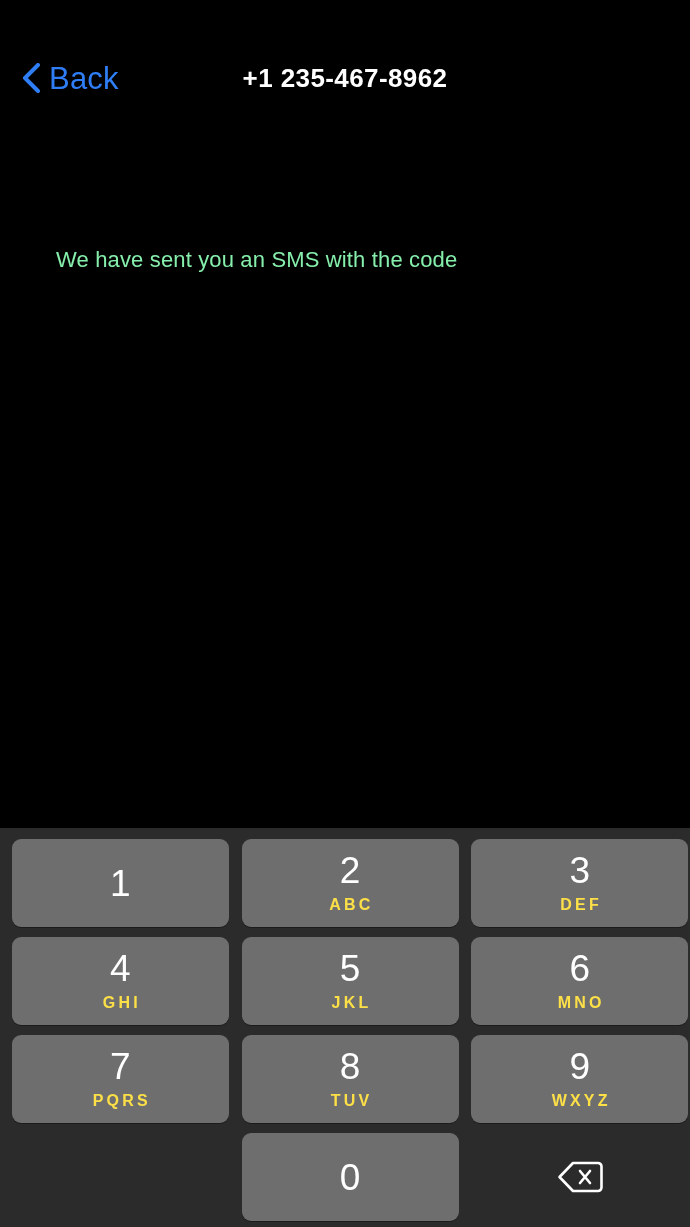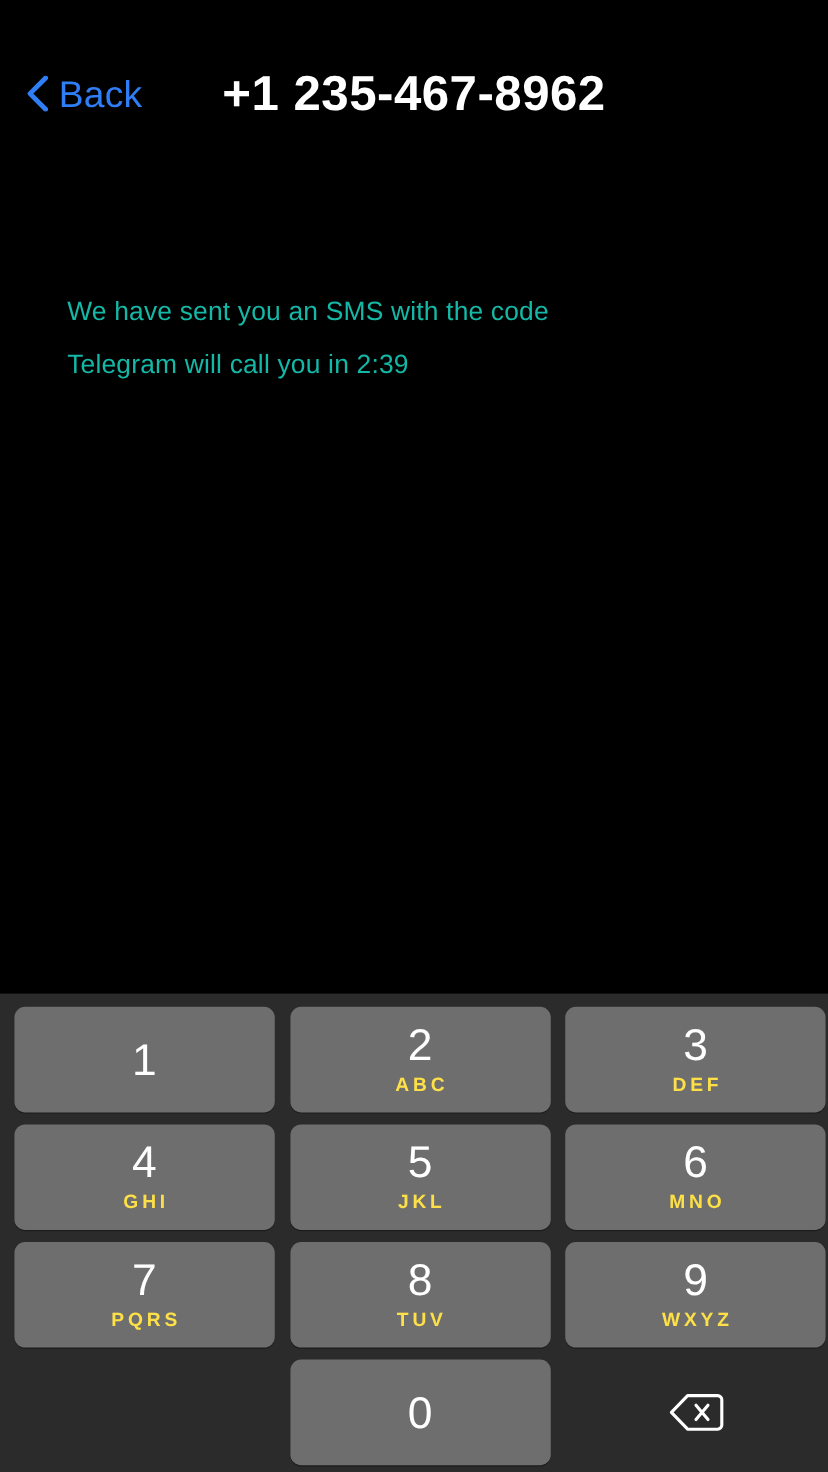--- a/index.html
+++ b/index.html
@@ -57,21 +57,21 @@
   .nav-title {
     position: absolute;
     left: 0;
     top: 0;
     width: 690px;
     height: 66px;
     display: flex;
     align-items: center;
     justify-content: center;
     color: #ffffff;
-    font-size: 41px;
+    font-size: 26px;
     font-weight: bold;
     letter-spacing: 0.4px;
   }
 
   .next-highlight {
     position: absolute;
     left: 570px;
     top: 0px;
     width: 113px;
     height: 64px;
@@ -114,21 +114,21 @@
     font-size: 29px;
     line-height: 1;
     margin-left: 18px;
     letter-spacing: 0.5px;
   }
 
   
   .hint {
     position: absolute;
     left: 56px;
-    color: #14b8a6;
+    color: #86efac;
     font-size: 22px;
     letter-spacing: 0.15px;
     white-space: nowrap;
   }
   .hint-sms { top: 247px; }
   .hint-call { top: 291px; }
 
   
   .keypad {
     position: absolute;
@@ -223,21 +223,20 @@
       <span class="back-label">Back</span>
     </div>
 
     <div class="nav-title">+1 235-467-8962</div>
 
 
   </div>
 
 
   <div class="hint hint-sms">We have sent you an SMS with the code</div>
-  <div class="hint hint-call">Telegram will call you in 2:39</div>
 
   <div class="keypad">
 
     <div class="keypad-row row-1">
       <div class="key-slot col-1">
         <div class="key no-letters">
           <span class="key-digit">1</span>
         </div>
       </div>
       <div class="key-slot col-2">

